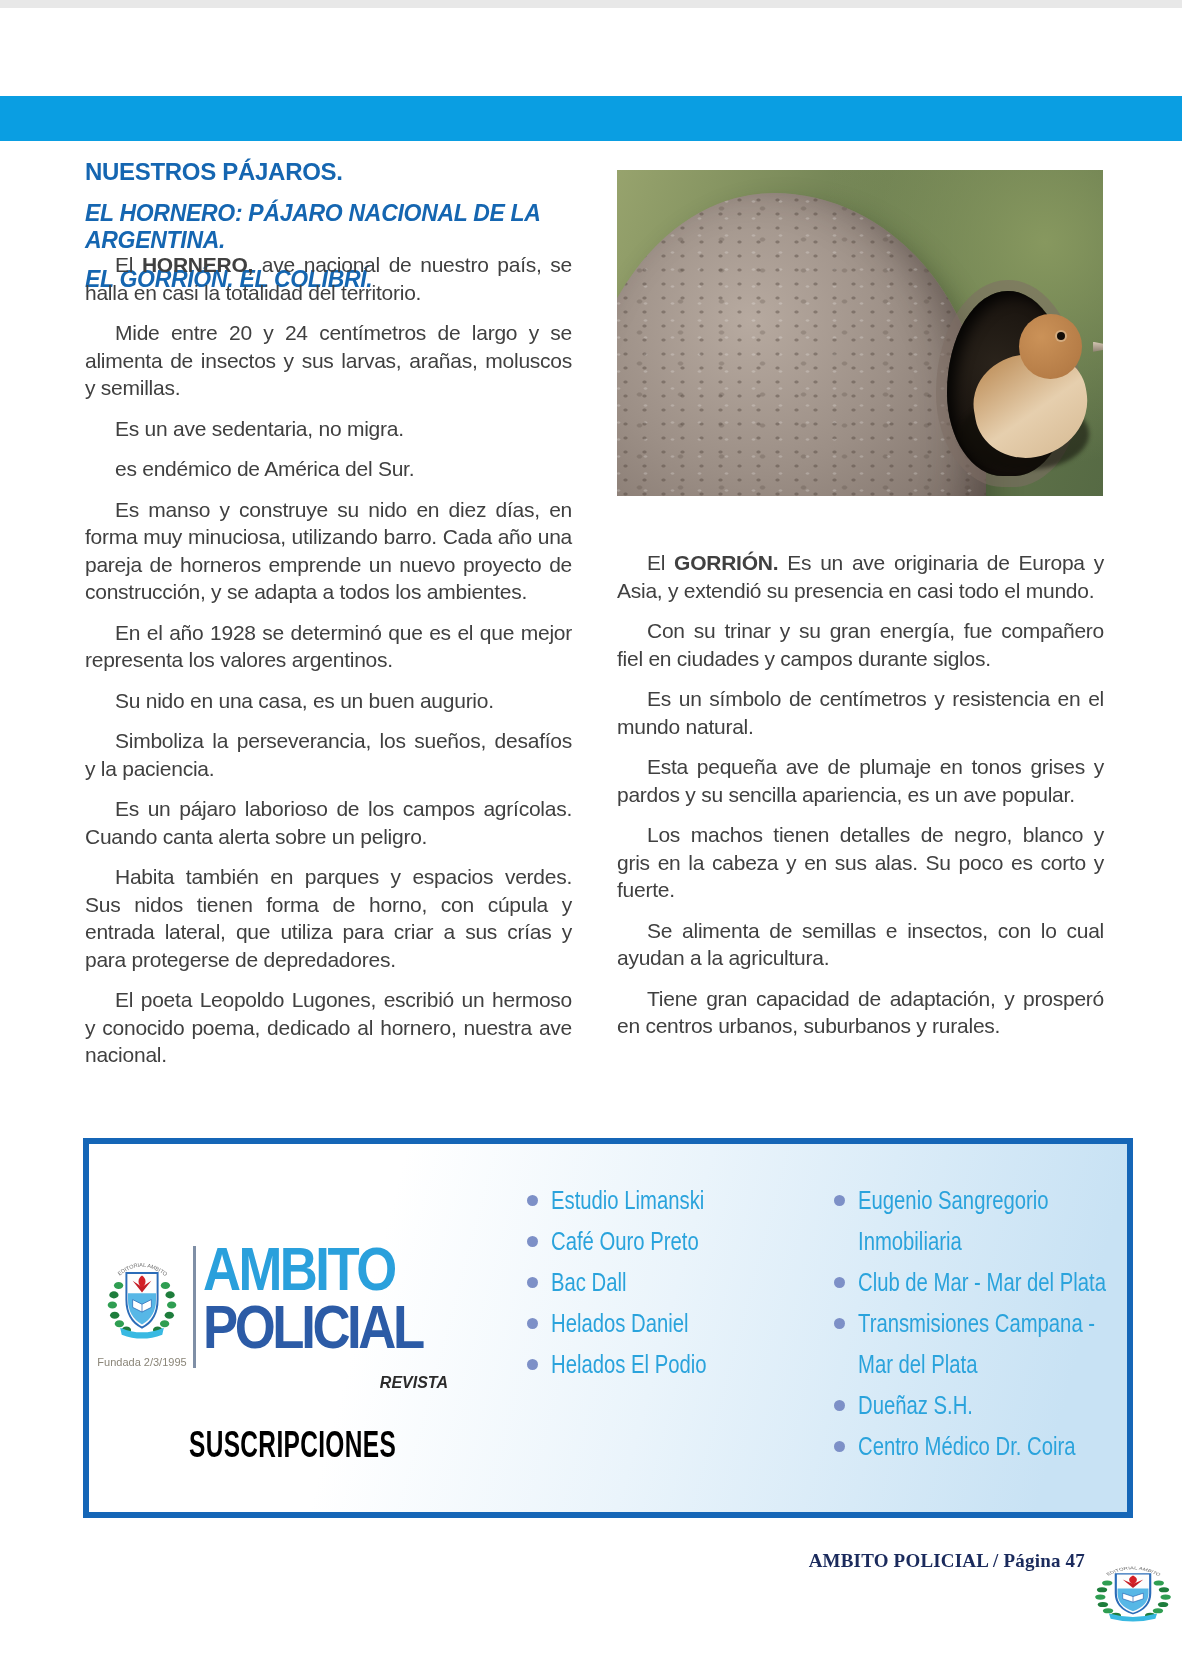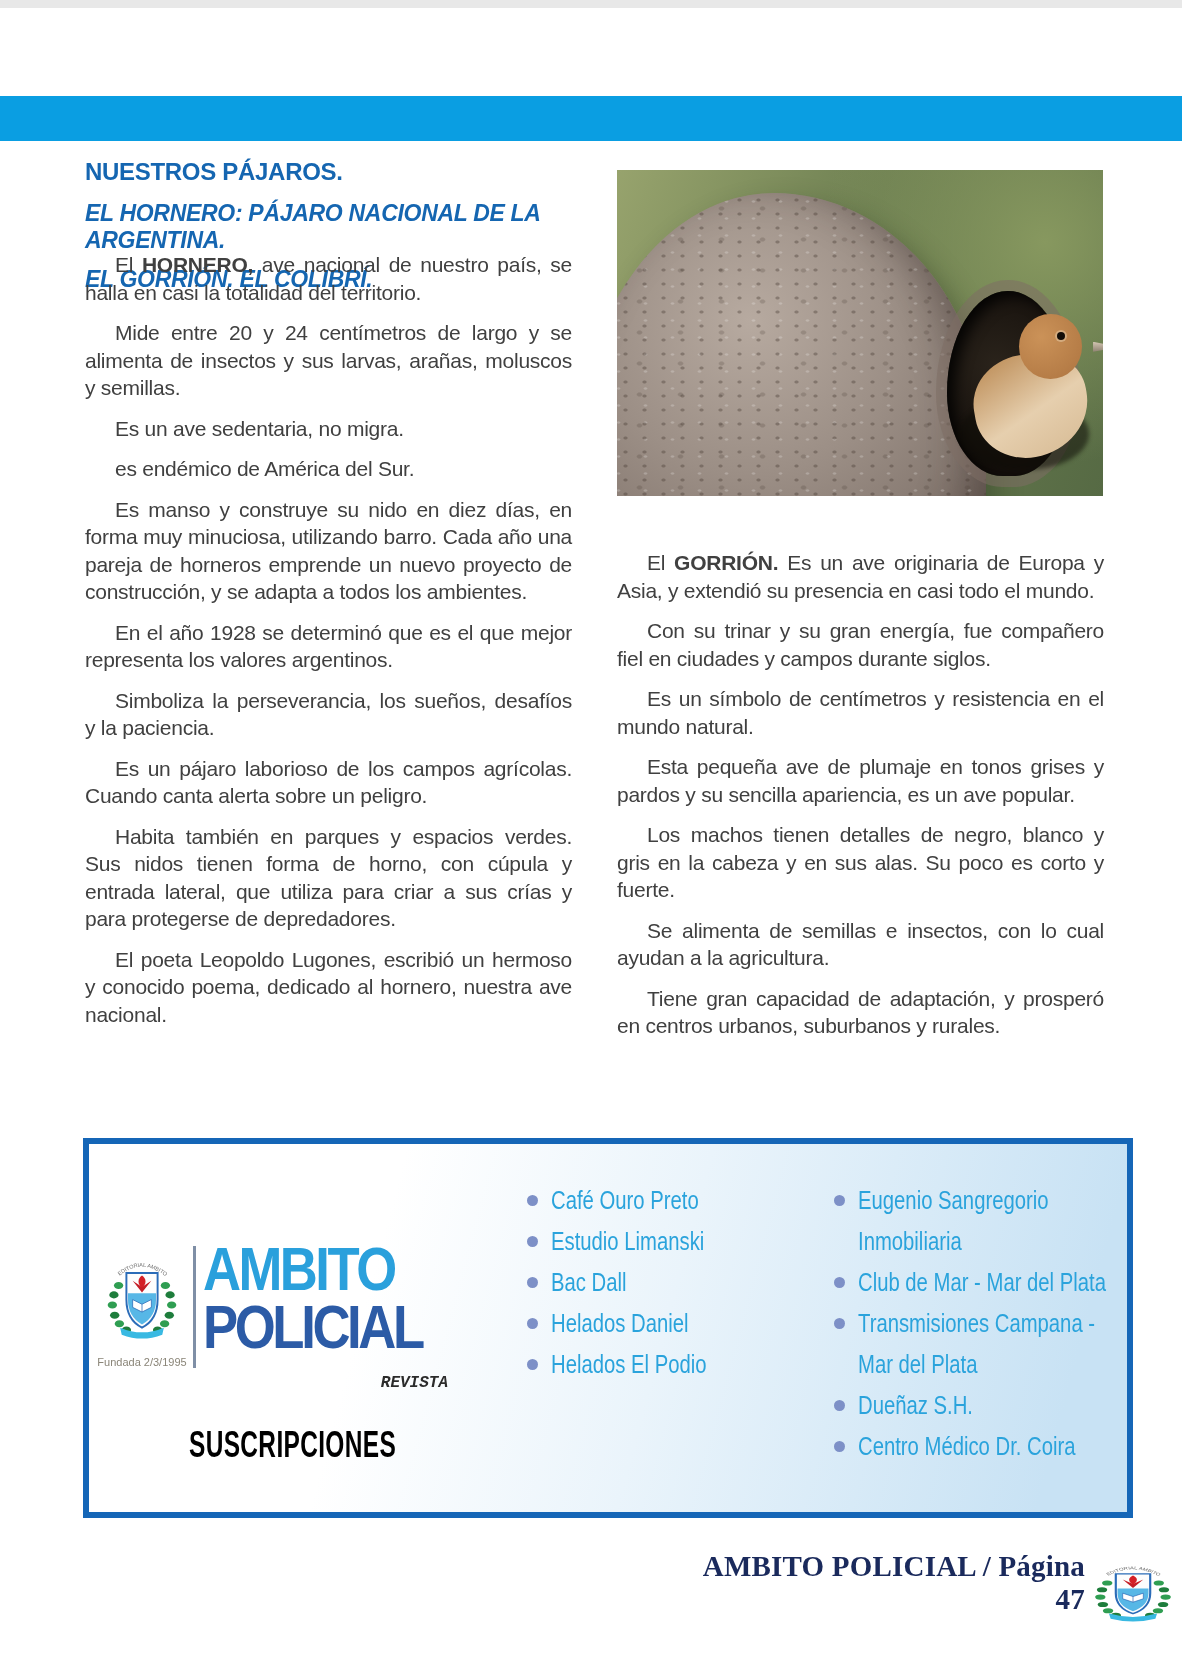--- a/index.html
+++ b/index.html
@@ -53,35 +53,35 @@
         background:linear-gradient(105deg,#ffffff 28%,#eaf4fb 55%,#c8e2f4 92%);}
   .logo-crest{position:absolute;left:14px;top:96px;width:78px;height:116px;}
   .founded{position:absolute;left:0px;top:212px;width:106px;text-align:center;
         font-size:11px;color:#8a8578;}
   .logo-divider{position:absolute;left:104px;top:102px;width:3px;height:122px;background:#7f8fa6;}
   .wm{position:absolute;font-weight:bold;font-size:62px;line-height:58px;
         transform-origin:left top;white-space:nowrap;}
   .wm-top{left:114px;top:96px;color:var(--c-logo_light,#2aa0dc);transform:scaleX(.85);letter-spacing:-3px;}
   .wm-bottom{left:114px;top:154px;color:var(--c-logo_dark,#2c5ba6);transform:scaleX(.85);letter-spacing:-4px;}
   .wm-tagline{position:absolute;left:114px;top:230px;width:245px;text-align:right;
-        font-size:16px;font-style:italic;font-weight:bold;color:#2b2b2b;font-family:Liberation Mono, monospace;}
+        font-size:16px;font-style:italic;font-weight:bold;color:#2b2b2b;}
   .subscriptions{position:absolute;left:100px;top:280px;font-size:36px;font-weight:bold;color:#000;
         transform:scaleX(.68);transform-origin:left top;white-space:nowrap;letter-spacing:0.5px;}
   .sponsors{position:absolute;top:36px;color:var(--c-sponsor,#2aa3dc);}
   .sponsors-col1{left:438px;}
   .sponsors-col2{left:745px;}
   .s-line{display:flex;align-items:center;height:41px;}
   .bullet{width:11px;height:11px;border-radius:50%;background:var(--c-bullet,#7d90c7);
         margin-right:13px;flex:none;}
   .bullet.hidden{visibility:hidden;}
   .s-text{font-size:26px;transform:scaleX(.78);transform-origin:left center;white-space:nowrap;
         letter-spacing:0;}
   
   .footer-label{position:absolute;left:700px;top:1542px;width:385px;text-align:right;
-        font-family:"Liberation Serif",serif;font-weight:bold;font-size:29px;
+        font-family:"Liberation Serif",serif;font-weight:bold;font-size:19px;
         color:var(--c-footer,#1a2a5c);letter-spacing:0.2px;}
   .footer-crest{position:absolute;left:1090px;top:1550px;width:86px;height:68px;}
   .hidden-defs{position:absolute;width:0;height:0;overflow:hidden;}
 </style>
 </head>
 <body>
 
 <svg class="hidden-defs" aria-hidden="true">
   <symbol id="crest" viewBox="0 0 100 120">
     <path id="crest-arc" d="M18 34 Q50 6 82 34" fill="none"></path>
@@ -134,20 +134,21 @@
     </div>
   </div>
 
   <div class="col col-left">
       <p class="para"><span>El </span><span class="b">HORNERO,</span><span> ave nacional de nuestro país, se halla en casi la totalidad del territorio.</span></p>
       <p class="para"><span>Mide entre 20 y 24 centímetros de largo  y se alimenta de insectos y sus larvas, arañas, moluscos y semillas.</span></p>
       <p class="para"><span>Es un ave sedentaria, no migra.</span></p>
       <p class="para"><span>es endémico de América del Sur.</span></p>
       <p class="para"><span>Es manso y construye su nido en diez días, en forma muy minuciosa, utilizando barro. Cada año una pareja de horneros emprende un nuevo proyecto de construcción, y se adapta a todos los ambientes.</span></p>
       <p class="para"><span>En el año 1928 se determinó que es el que mejor representa los valores argentinos.</span></p>
+      <p class="para"><span>Su nido en una casa, es un buen augurio.</span></p>
       <p class="para"><span>Simboliza la perseverancia, los sueños, desafíos  y la paciencia.</span></p>
       <p class="para"><span>Es un pájaro laborioso de los campos agrícolas. Cuando canta alerta sobre un peligro.</span></p>
       <p class="para"><span>Habita también en parques y espacios verdes. Sus nidos tienen forma de horno, con cúpula y entrada lateral, que utiliza para criar a sus crías y para protegerse de depredadores.</span></p>
       <p class="para"><span>El poeta Leopoldo Lugones, escribió un hermoso y conocido poema, dedicado al hornero, nuestra ave nacional.</span></p>
     </div>
   <div class="col col-right">
       <p class="para"><span>El </span><span class="b">GORRIÓN.</span><span>  Es un ave originaria de Europa y Asia, y extendió su presencia en casi todo el mundo.</span></p>
       <p class="para"><span>Con su trinar y su gran energía, fue compañero fiel en ciudades y campos durante siglos.</span></p>
       <p class="para"><span>Es un símbolo de centímetros y resistencia en el mundo natural.</span></p>
       <p class="para"><span>Esta pequeña ave de  plumaje en tonos grises y pardos y su sencilla apariencia, es un ave popular.</span></p>
@@ -162,25 +163,25 @@
       </svg>
     <div class="founded">Fundada 2/3/1995</div>
     <div class="logo-divider"></div>
     <div class="wm wm-top">AMBITO</div>
     <div class="wm wm-bottom">POLICIAL</div>
     <div class="wm-tagline">REVISTA</div>
     <div class="subscriptions">SUSCRIPCIONES</div>
     <div class="sponsors sponsors-col1">
         <div class="s-line">
           <span class="bullet"></span>
+          <span class="s-text">Estudio Limanski</span>
+        </div>
+        <div class="s-line">
+          <span class="bullet"></span>
           <span class="s-text">Café Ouro Preto</span>
-        </div>
-        <div class="s-line">
-          <span class="bullet"></span>
-          <span class="s-text">Estudio Limanski</span>
         </div>
         <div class="s-line">
           <span class="bullet"></span>
           <span class="s-text">Bac Dall</span>
         </div>
         <div class="s-line">
           <span class="bullet"></span>
           <span class="s-text">Helados Daniel</span>
         </div>
         <div class="s-line">

